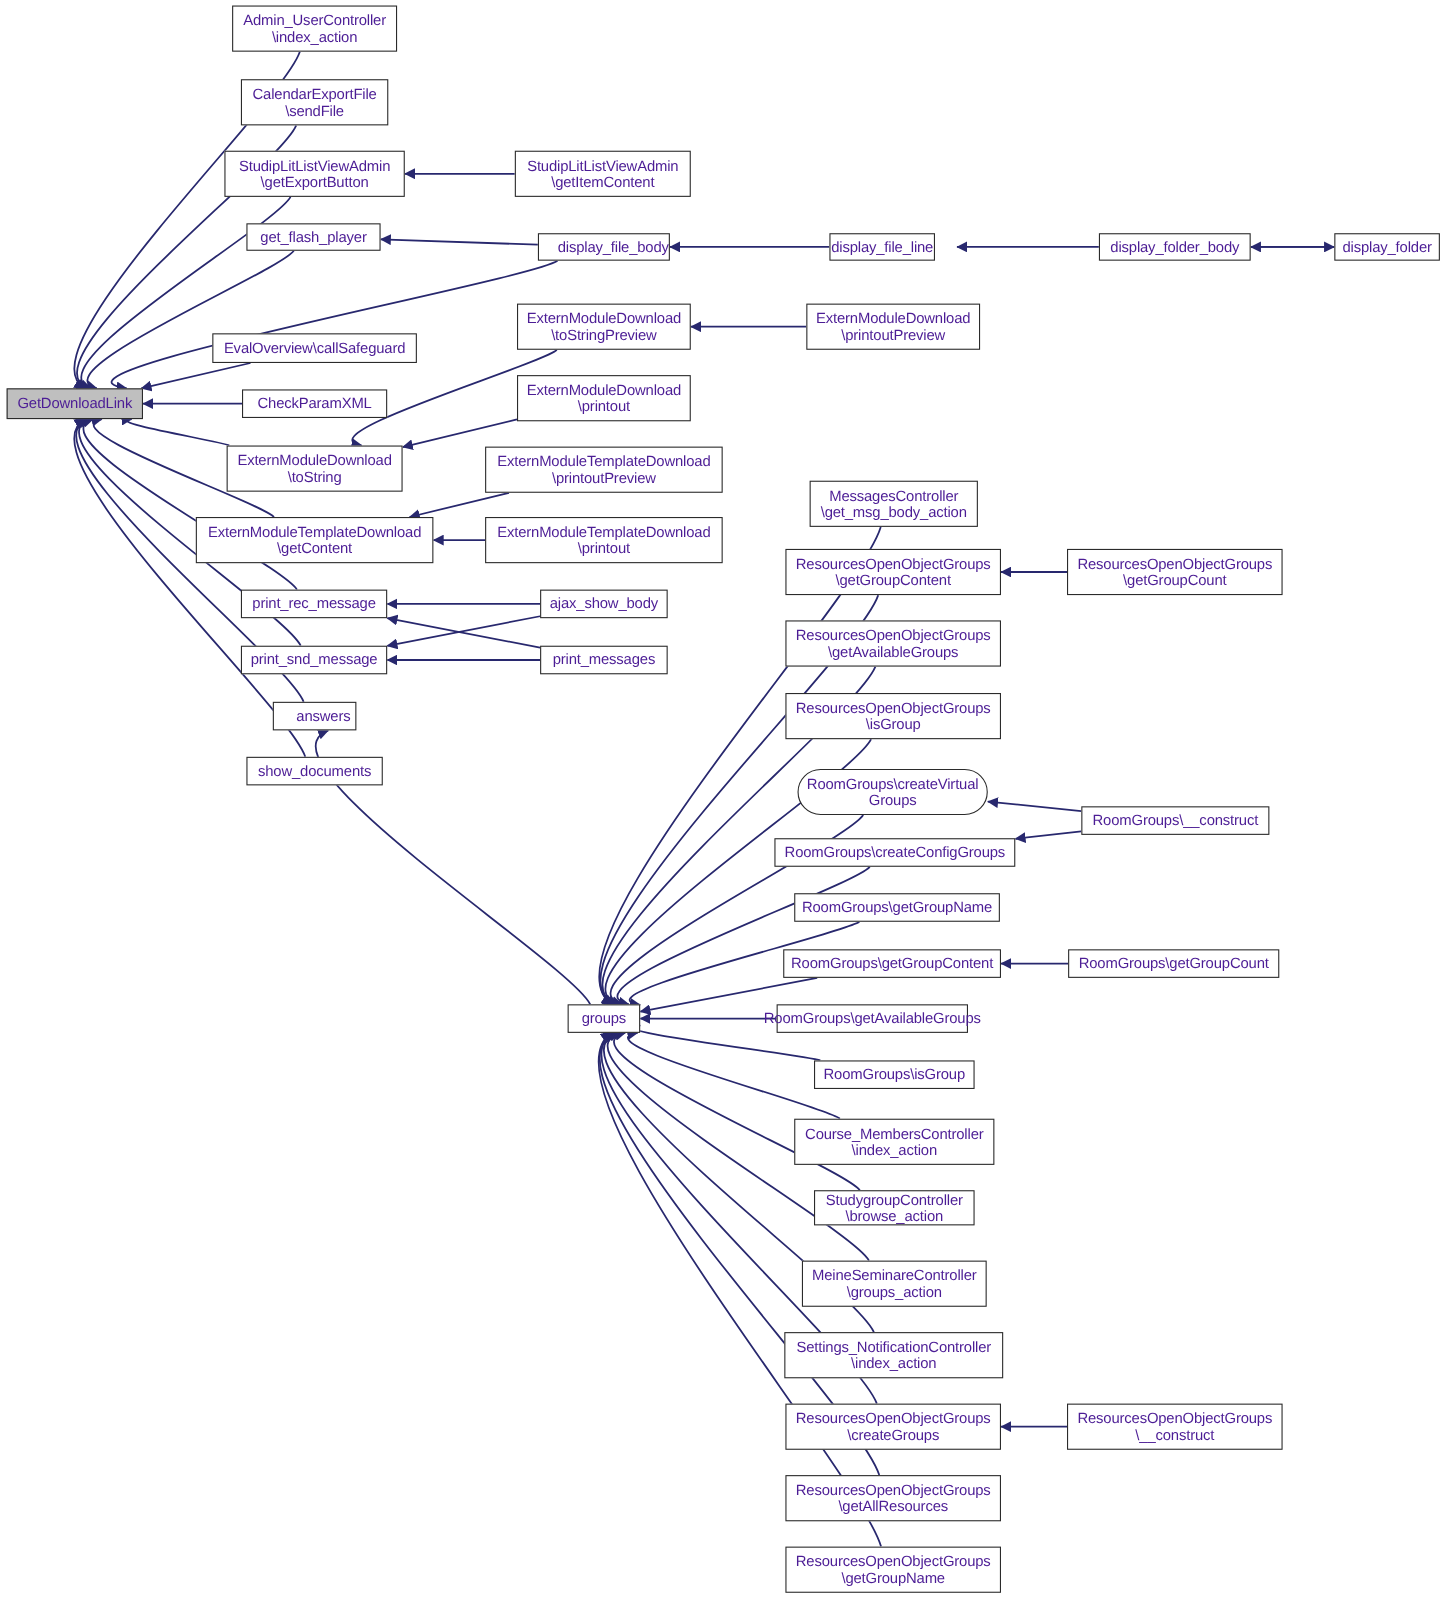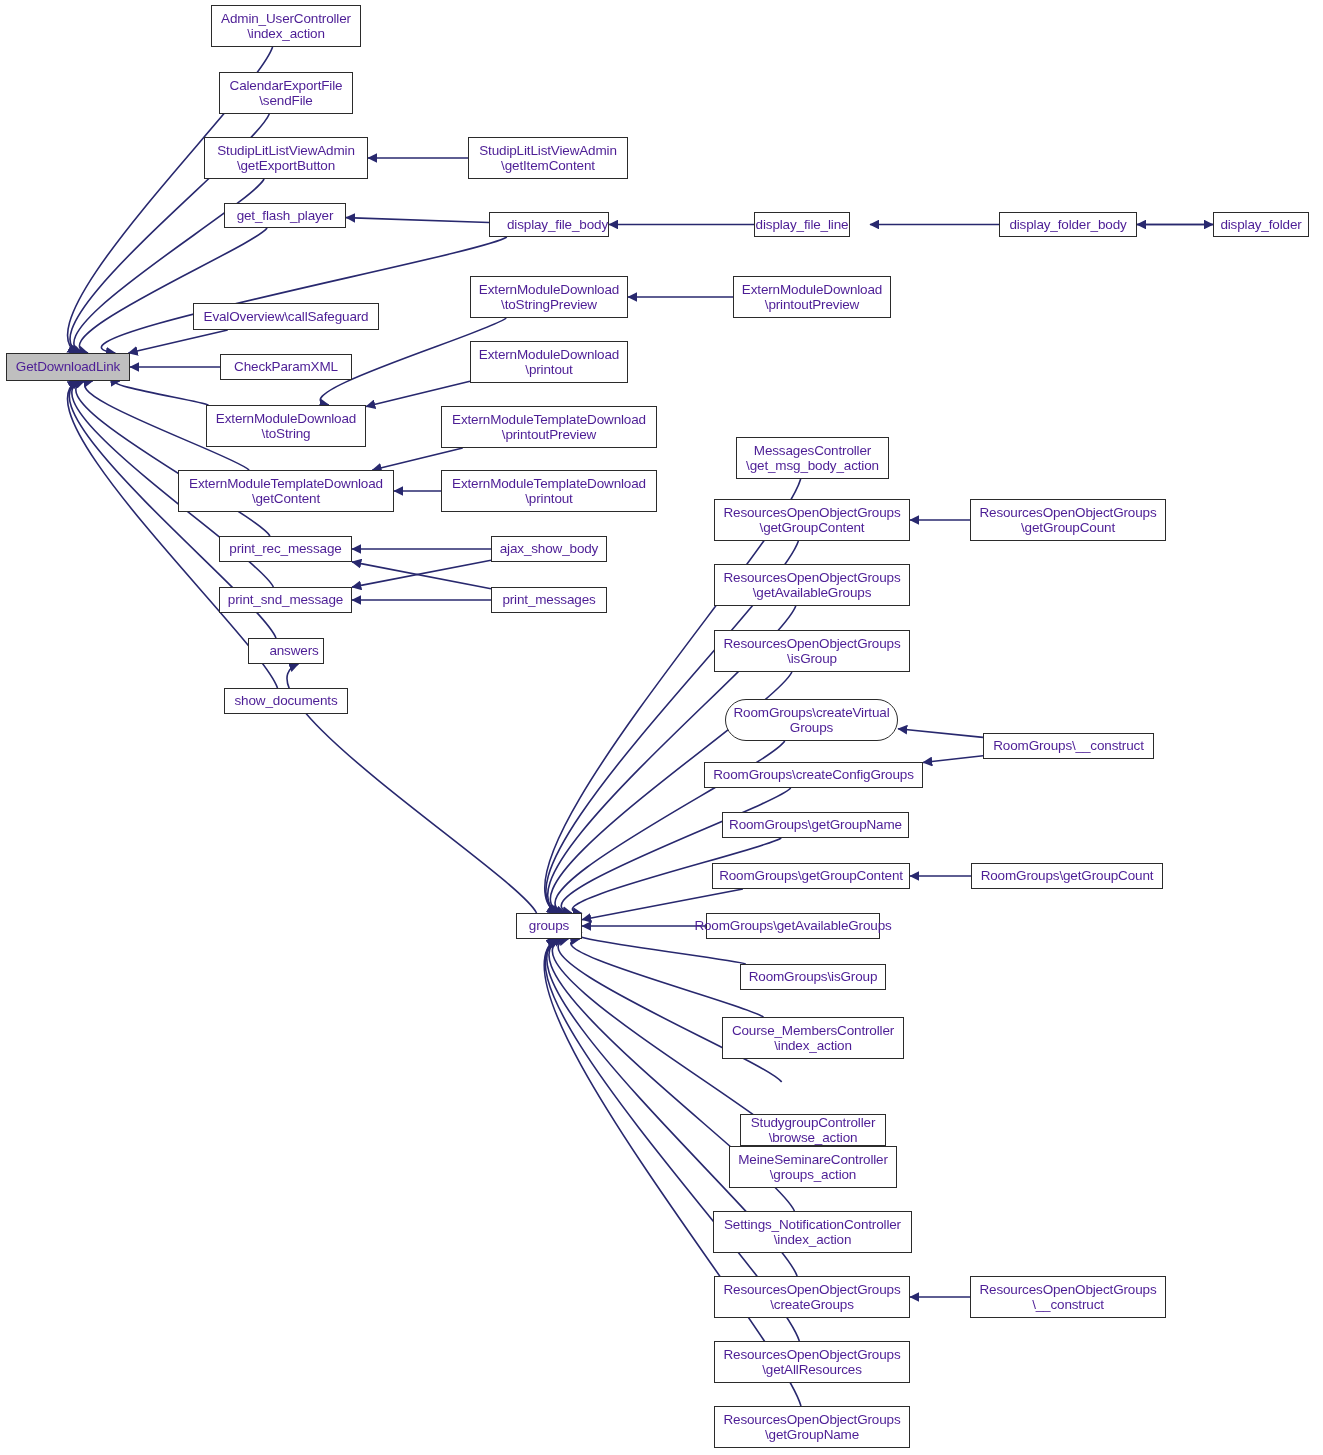--- a/index.html
+++ b/index.html
@@ -147,21 +147,21 @@
 Groups</span></div>
       <div class="node" style="left: 983px; top: 733px; width: 171px; height: 26px;"><span>RoomGroups\__construct</span></div>
       <div class="node" style="left: 704px; top: 762px; width: 219px; height: 26px;"><span>RoomGroups\createConfigGroups</span></div>
       <div class="node" style="left: 722px; top: 812px; width: 187px; height: 26px;"><span>RoomGroups\getGroupName</span></div>
       <div class="node" style="left: 712px; top: 863px; width: 198px; height: 26px;"><span>RoomGroups\getGroupContent</span></div>
       <div class="node" style="left: 971px; top: 863px; width: 192px; height: 26px;"><span>RoomGroups\getGroupCount</span></div>
       <div class="node" style="left: 706px; top: 913px; width: 174px; height: 26px;"><span>RoomGroups\getAvailableGroups</span></div>
       <div class="node" style="left: 740px; top: 964px; width: 146px; height: 26px;"><span>RoomGroups\isGroup</span></div>
       <div class="node" style="left: 722px; top: 1017px; width: 182px; height: 42px;"><span>Course_MembersController
 \index_action</span></div>
-      <div class="node" style="left: 740px; top: 1082px; width: 146px; height: 32px; margin-top: 32px;"><span>StudygroupController
+      <div class="node" style="left: 740px; top: 1082px; width: 146px; height: 32px;"><span>StudygroupController
 \browse_action</span></div>
       <div class="node" style="left: 729px; top: 1146px; width: 168px; height: 42px;"><span>MeineSeminareController
 \groups_action</span></div>
       <div class="node" style="left: 713px; top: 1211px; width: 199px; height: 42px;"><span>Settings_NotificationController
 \index_action</span></div>
       <div class="node" style="left: 714px; top: 1276px; width: 196px; height: 42px;"><span>ResourcesOpenObjectGroups
 \createGroups</span></div>
       <div class="node" style="left: 970px; top: 1276px; width: 196px; height: 42px;"><span>ResourcesOpenObjectGroups
 \__construct</span></div>
       <div class="node" style="left: 714px; top: 1341px; width: 196px; height: 42px;"><span>ResourcesOpenObjectGroups

